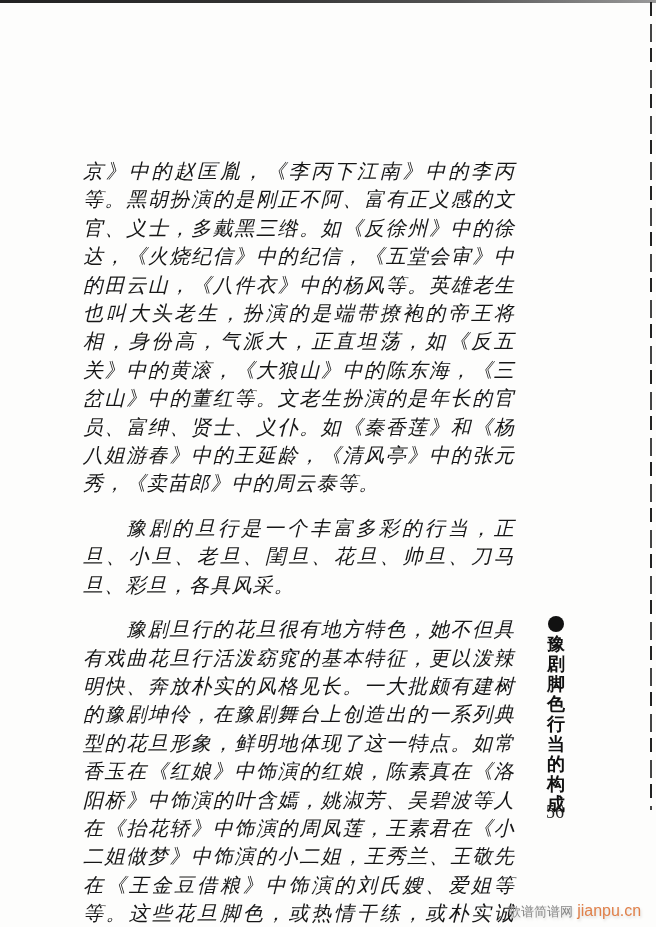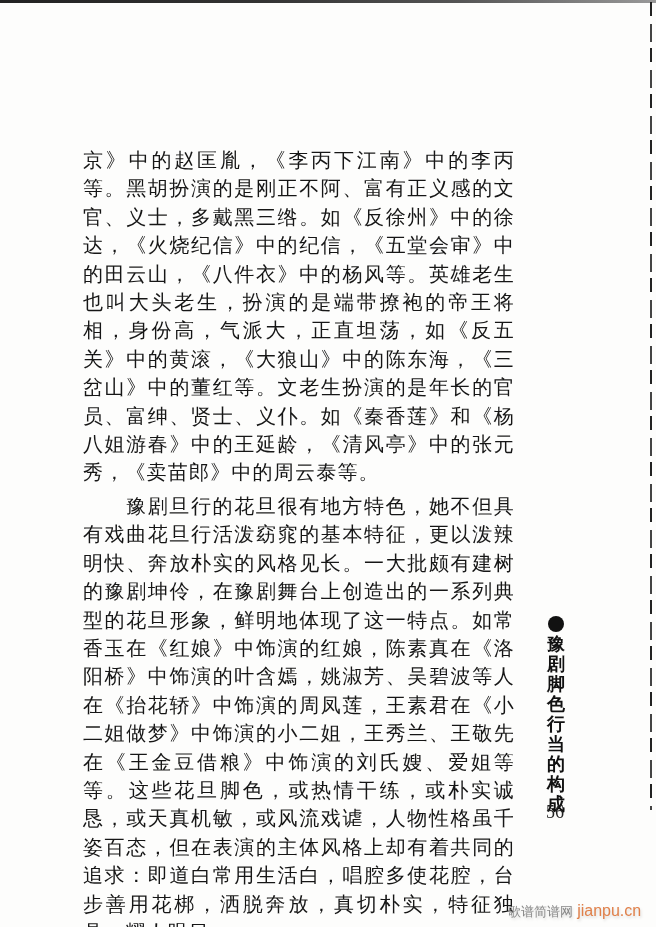--- a/index.html
+++ b/index.html
@@ -15,21 +15,21 @@
     }
     .right-edge {
       position: absolute; right: 4px; top: 2px; width: 2px; height: 808px;
       background: repeating-linear-gradient(180deg, #222 0 14px, transparent 14px 22px, #444 22px 40px, transparent 40px 46px);
     }
     .body-text {
       position: absolute; left: 83px; top: 141px; width: 432px;
       font-size: 20px; line-height: 28.4px; letter-spacing: 1.2px;
       text-align: justify; text-justify: inter-character;
     }
-    .para { margin: 5px 0 4px 0; }
+    .para { margin: 16px 0 4px 0; font-style: italic; }
     .para.indent { text-indent: 43px; }
     .side-label {
       position: absolute; left: 545px; top: 616px; width: 22px;
       display: flex; flex-direction: column; align-items: center;
     }
     .bullet {
       width: 16px; height: 16px; border-radius: 50%; background: #111;
       margin-bottom: 2px;
     }
     .side-char {
@@ -50,20 +50,21 @@
     .watermark .wm-url { color: #e0804a; font-family: "Liberation Sans", sans-serif; font-size: 16px; }
   </style>
 </head>
 <body>
 
 <div class="top-edge"></div>
 <div class="right-edge"></div>
 
 <div class="body-text">
   <p class="para">京》中的赵匡胤，《李丙下江南》中的李丙等。黑胡扮演的是刚正不阿、富有正义感的文官、义士，多戴黑三绺。如《反徐州》中的徐达，《火烧纪信》中的纪信，《五堂会审》中的田云山，《八件衣》中的杨风等。英雄老生也叫大头老生，扮演的是端带撩袍的帝王将相，身份高，气派大，正直坦荡，如《反五关》中的黄滚，《大狼山》中的陈东海，《三岔山》中的董红等。文老生扮演的是年长的官员、富绅、贤士、义仆。如《秦香莲》和《杨八姐游春》中的王延龄，《清风亭》中的张元秀，《卖苗郎》中的周云泰等。</p>
+  <p class="para indent">豫剧的旦行是一个丰富多彩的行当，正旦、小旦、老旦、閨旦、花旦、帅旦、刀马旦、彩旦，各具风采。</p>
   <p class="para indent">豫剧旦行的花旦很有地方特色，她不但具有戏曲花旦行活泼窈窕的基本特征，更以泼辣明快、奔放朴实的风格见长。一大批颇有建树的豫剧坤伶，在豫剧舞台上创造出的一系列典型的花旦形象，鲜明地体现了这一特点。如常香玉在《红娘》中饰演的红娘，陈素真在《洛阳桥》中饰演的叶含嫣，姚淑芳、吴碧波等人在《抬花轿》中饰演的周凤莲，王素君在《小二姐做梦》中饰演的小二姐，王秀兰、王敬先在《王金豆借粮》中饰演的刘氏嫂、爱姐等等。这些花旦脚色，或热情干练，或朴实诚恳，或天真机敏，或风流戏谑，人物性格虽千姿百态，但在表演的主体风格上却有着共同的追求：即道白常用生活白，唱腔多使花腔，台步善用花梆，洒脱奔放，真切朴实，特征独具，耀人眼目。</p>
 
 </div>
 
 <div class="side-label">
   <div class="bullet"></div>
   <span class="side-char">豫</span>
   <span class="side-char">剧</span>
   <span class="side-char">脚</span>
   <span class="side-char">色</span>

